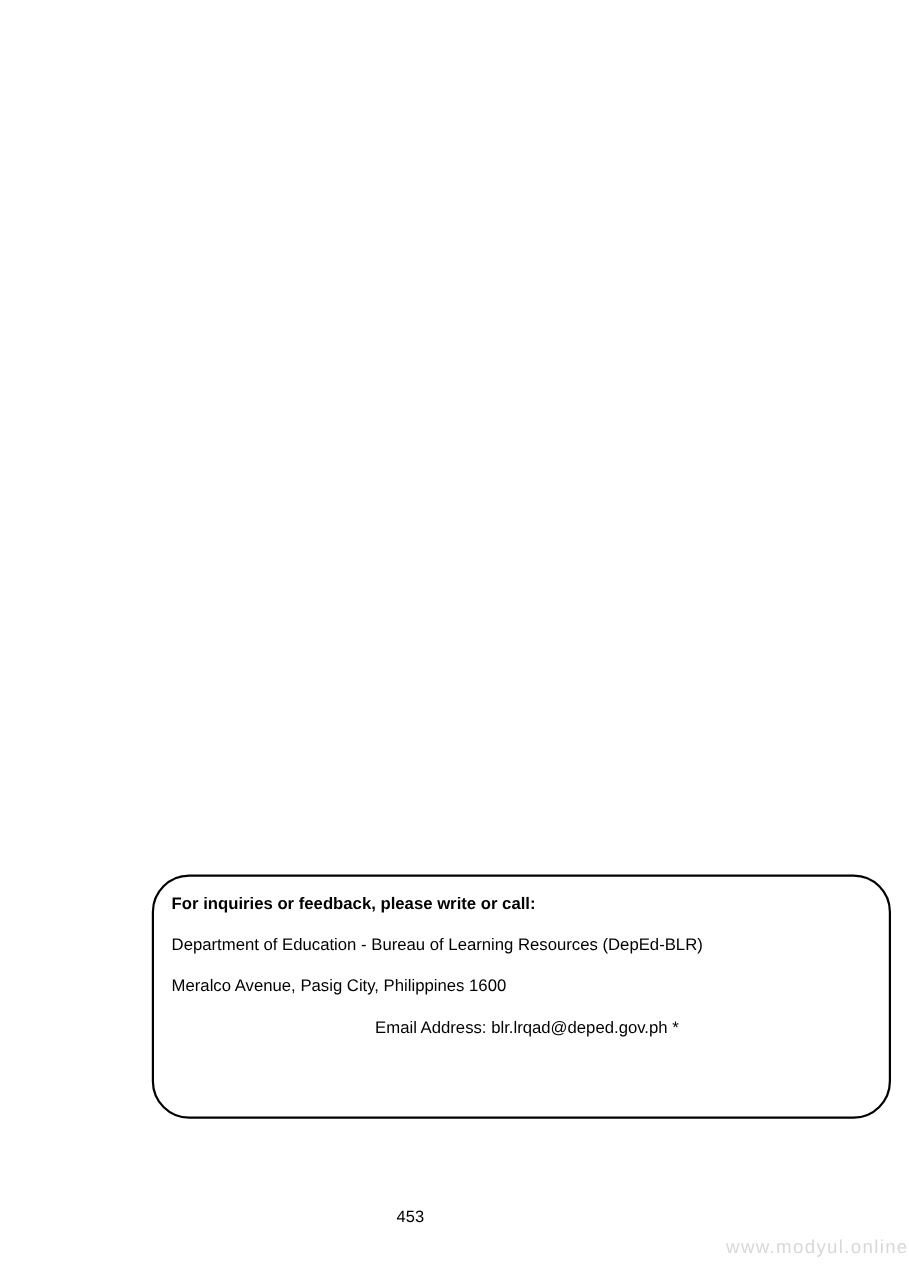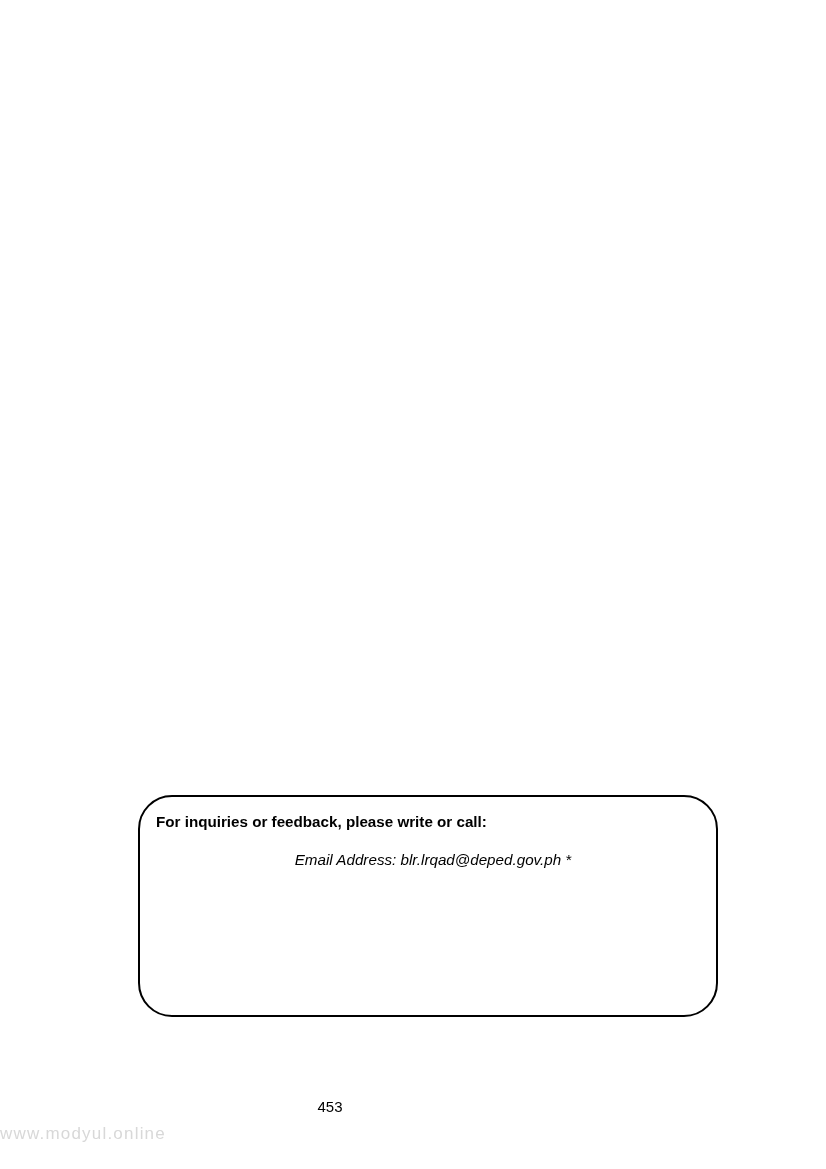--- a/index.html
+++ b/index.html
@@ -22,21 +22,21 @@
     left: 0;
     width: 826px;
     height: 1169px;
   }
 
   
   .contact-box {
     position: absolute;
     left: 138px;
     top: 795px;
-    width: 580px;
+    width: 672px;
     height: 222px;
     border: 2px solid #000000;
     border-radius: 34px;
     box-sizing: border-box;
     background: #ffffff;
   }
 
   .contact-inner {
     position: absolute;
     left: 16px;
@@ -64,59 +64,61 @@
 
   .address-block .contact-line {
     line-height: 20px;
   }
 
   .email-line {
     text-align: center;
     font-size: 15.2px;
     line-height: 21px;
     padding-left: 10px;
-    font-style: italic;
   }
 
   
   .page-number {
     position: absolute;
     left: 0;
     top: 1098px;
     width: 660px;
     text-align: center;
     font-size: 15px;
     color: #000000;
+    padding-left: 43px;
   }
 
   
   .watermark {
     position: absolute;
     left: 0;
     top: 1124px;
     width: 826px;
-    text-align: left;
+    text-align: right;
     font-size: 17px;
     letter-spacing: 1.2px;
     color: #d8d8d8;
     font-family: "Liberation Sans", sans-serif;
   }
 </style>
 </head>
 <body>
 
 <div class="page">
 
   <div class="contact-box">
     <div class="contact-inner">
 
       <div class="contact-heading">For inquiries or feedback, please write or call:</div>
 
+      <div class="contact-line gap-block">Department of Education - Bureau of Learning Resources (DepEd-BLR)</div>
 
       <div class="address-block gap-block">
+        <div class="contact-line">Meralco Avenue, Pasig City, Philippines 1600</div>
       </div>
 
 
       <div class="email-line">Email Address: blr.lrqad@deped.gov.ph *</div>
 
     </div>
   </div>
 
   <div class="page-number">453</div>
 

